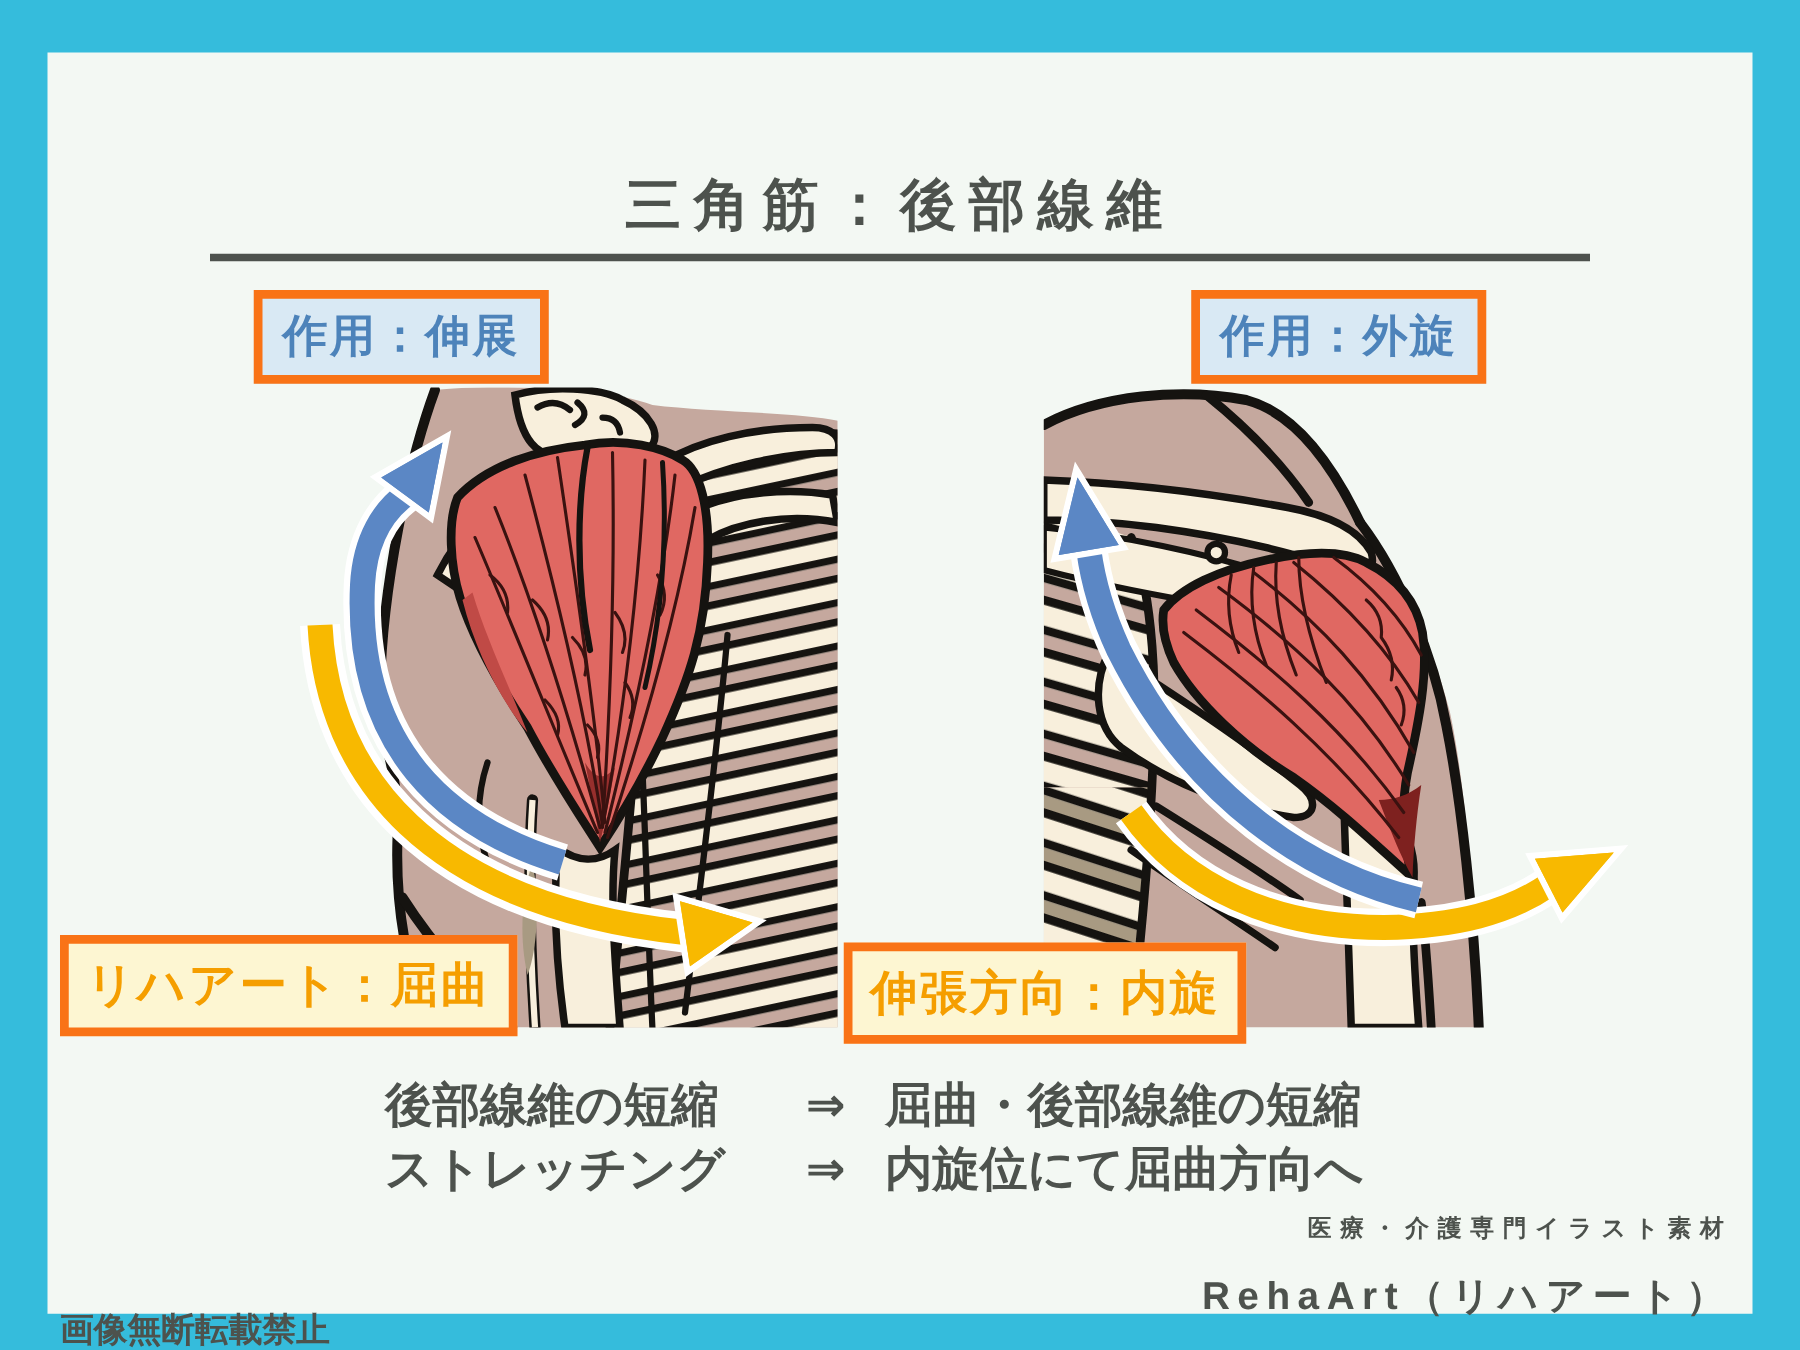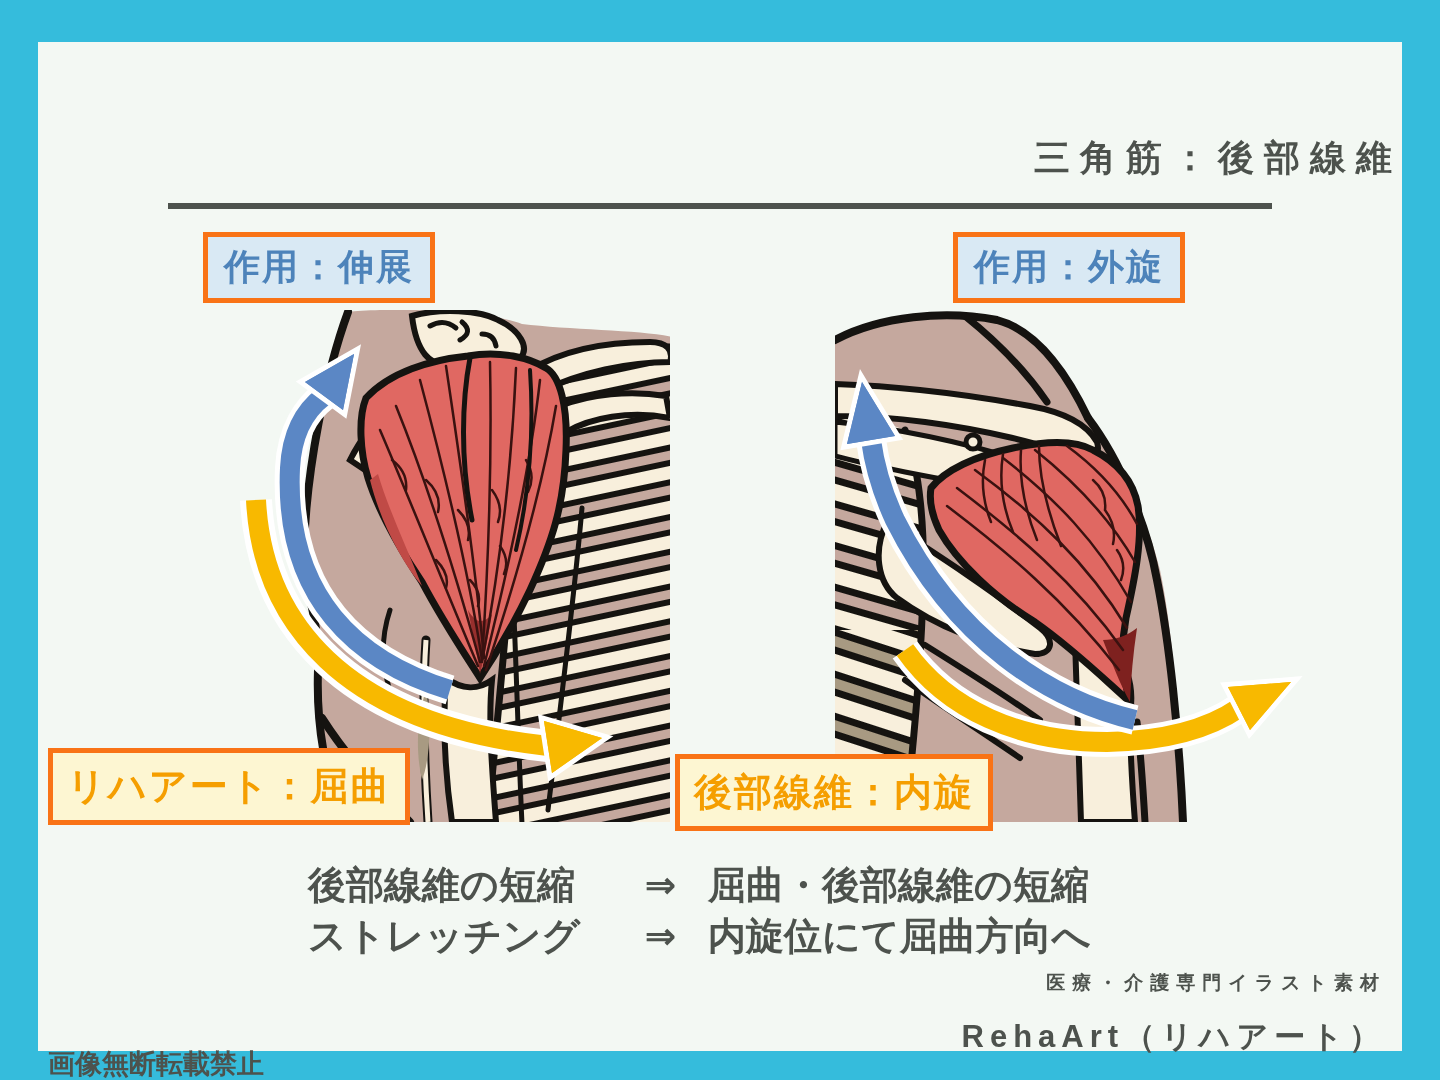--- a/index.html
+++ b/index.html
@@ -7,24 +7,24 @@
     --blue-label-bg:#d9e9f4; --blue-text:#4d83ba;
     --yellow-label-bg:#fdf6d2; --orange-text:#f59e00;
     --arrow-blue:#5b87c5; --arrow-yellow:#f8b900;
     --muscle:#e06862; --muscle-dark:#3a1210; --muscle-shade:#c04a46;
     --bone:#f8efdc; --skin:#c5a89e; --tan:#a89a82; --outline:#151310;
   }
   *{margin:0;padding:0;box-sizing:border-box;}
   html,body{width:1440px;height:1080px;overflow:hidden;}
   body{background:var(--page-bg);font-family:"Liberation Sans","DejaVu Sans",sans-serif;color:var(--ink);}
   .card{position:absolute;left:38px;top:42px;width:1364px;height:1009px;background:var(--card-bg);}
-  .title{position:absolute;left:0;top:92px;width:100%;text-align:right;
-    font-size:36px;font-weight:700;letter-spacing:10px;color:var(--ink);}
+  .title{position:absolute;left:0;top:92px;width:100%;text-align:center;
+    font-size:45px;font-weight:700;letter-spacing:10px;color:var(--ink);}
   .title-underline{position:absolute;left:130px;top:161px;width:1104px;height:6px;background:var(--ink);}
-  .tag{position:absolute;font-weight:700;white-space:nowrap;border:5px solid #f97316;}
+  .tag{position:absolute;font-weight:700;white-space:nowrap;border:7px solid #f97316;}
   .tag.blue{background:var(--blue-label-bg);color:var(--blue-text);font-size:36px;
     letter-spacing:2px;padding:6px 16px;}
   .tag.yellow{background:var(--yellow-label-bg);color:var(--orange-text);font-size:38px;
     letter-spacing:2px;padding:8px 14px;z-index:5;}
   #action-left{left:165px;top:190px;}
   #action-right{left:915px;top:190px;}
   #stretch-left{left:10px;top:706px;}
   #stretch-right{left:637px;top:712px;}
   .illus{position:absolute;top:268px;}
   #illus-left{left:192px;}
@@ -196,21 +196,21 @@
 
     <g>
       <path class="cas" stroke-width="30" d="M300 410 C215 390 120 330 60 210 C48 184 40 160 36 130"></path>
       <path d="M300 410 C215 390 120 330 60 210 C48 184 40 160 36 130" fill="none" stroke="var(--arrow-blue)" stroke-width="20"></path>
       <polygon points="27,72 60,126 12,134" fill="var(--arrow-blue)" stroke="#fff" stroke-width="10" paint-order="stroke"></polygon>
       <polygon points="27,72 60,126 12,134" fill="var(--arrow-blue)"></polygon>
     </g>
   </svg>
 
   <div class="tag yellow" id="stretch-left">リハアート：屈曲</div>
-  <div class="tag yellow" id="stretch-right">後部線維：内旋</div>
+  <div class="tag yellow" id="stretch-right">伸張方向：内旋</div>
 
   <div class="summary">
     <div class="row">
       <span class="cond">後部線維の短縮</span>
       <span class="arr">⇒</span>
       <span class="res">屈曲・後部線維の短縮</span>
     </div>
     <div class="row">
       <span class="cond">ストレッチング</span>
       <span class="arr">⇒</span>

